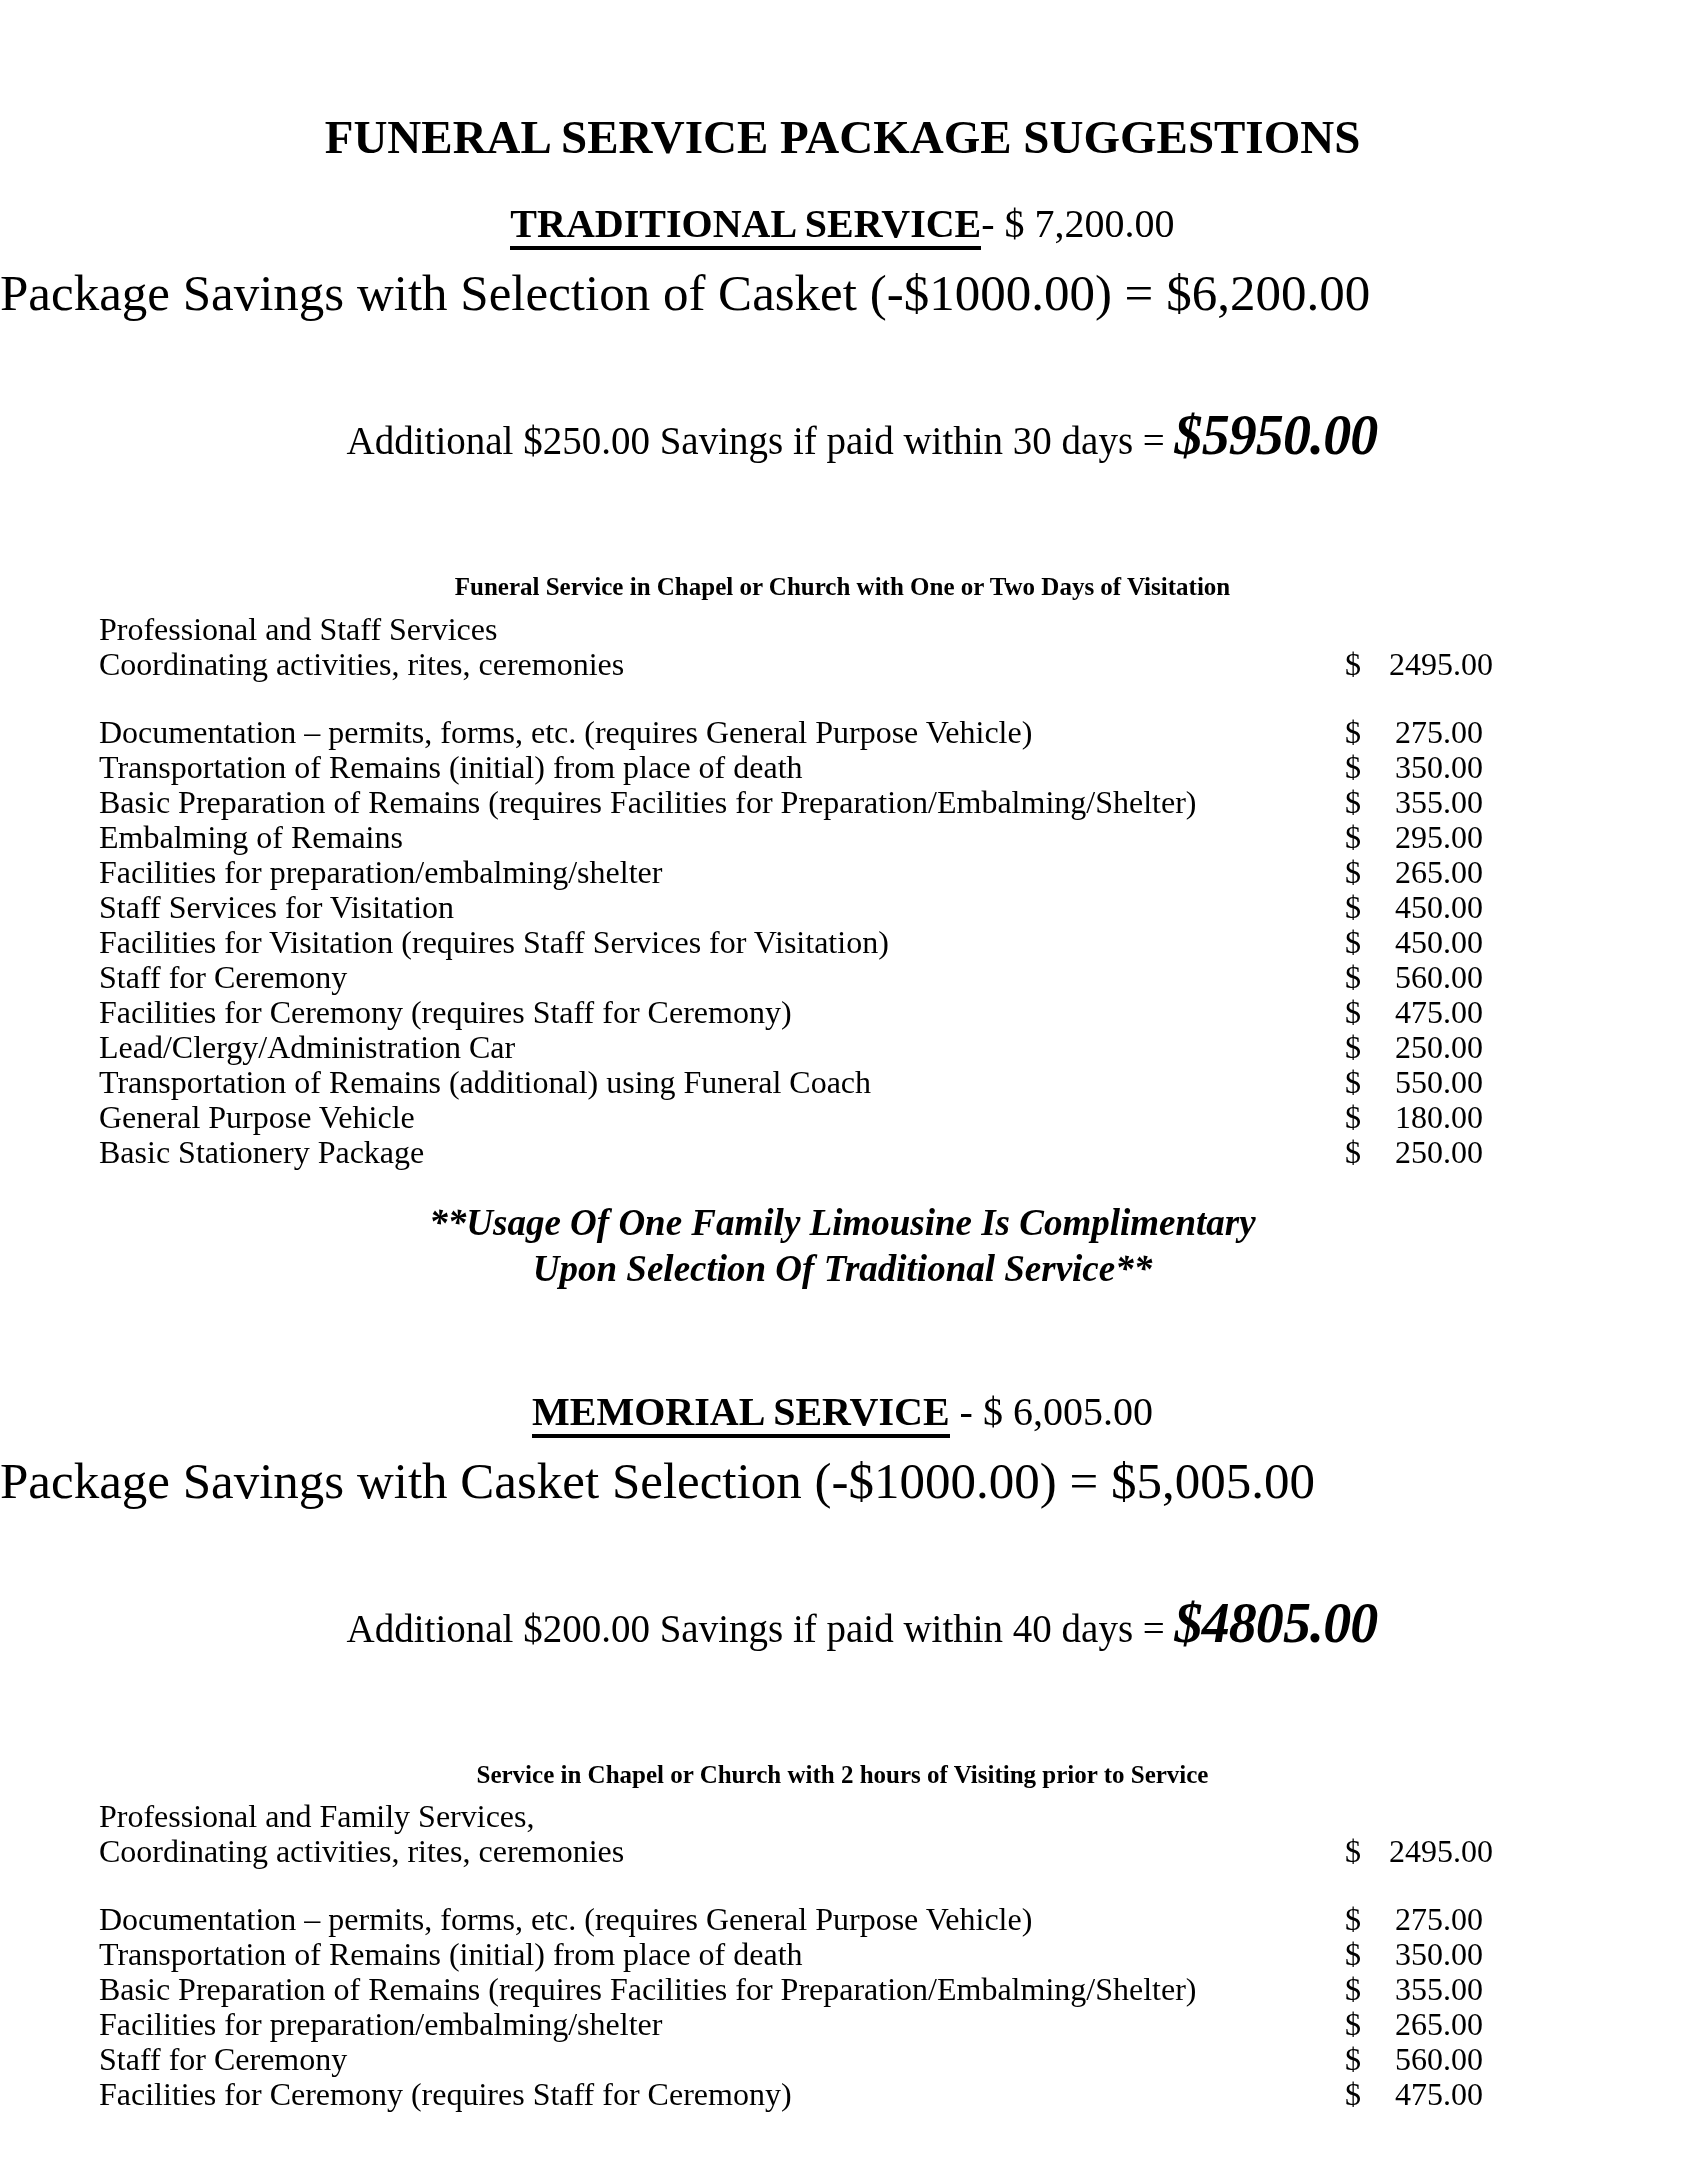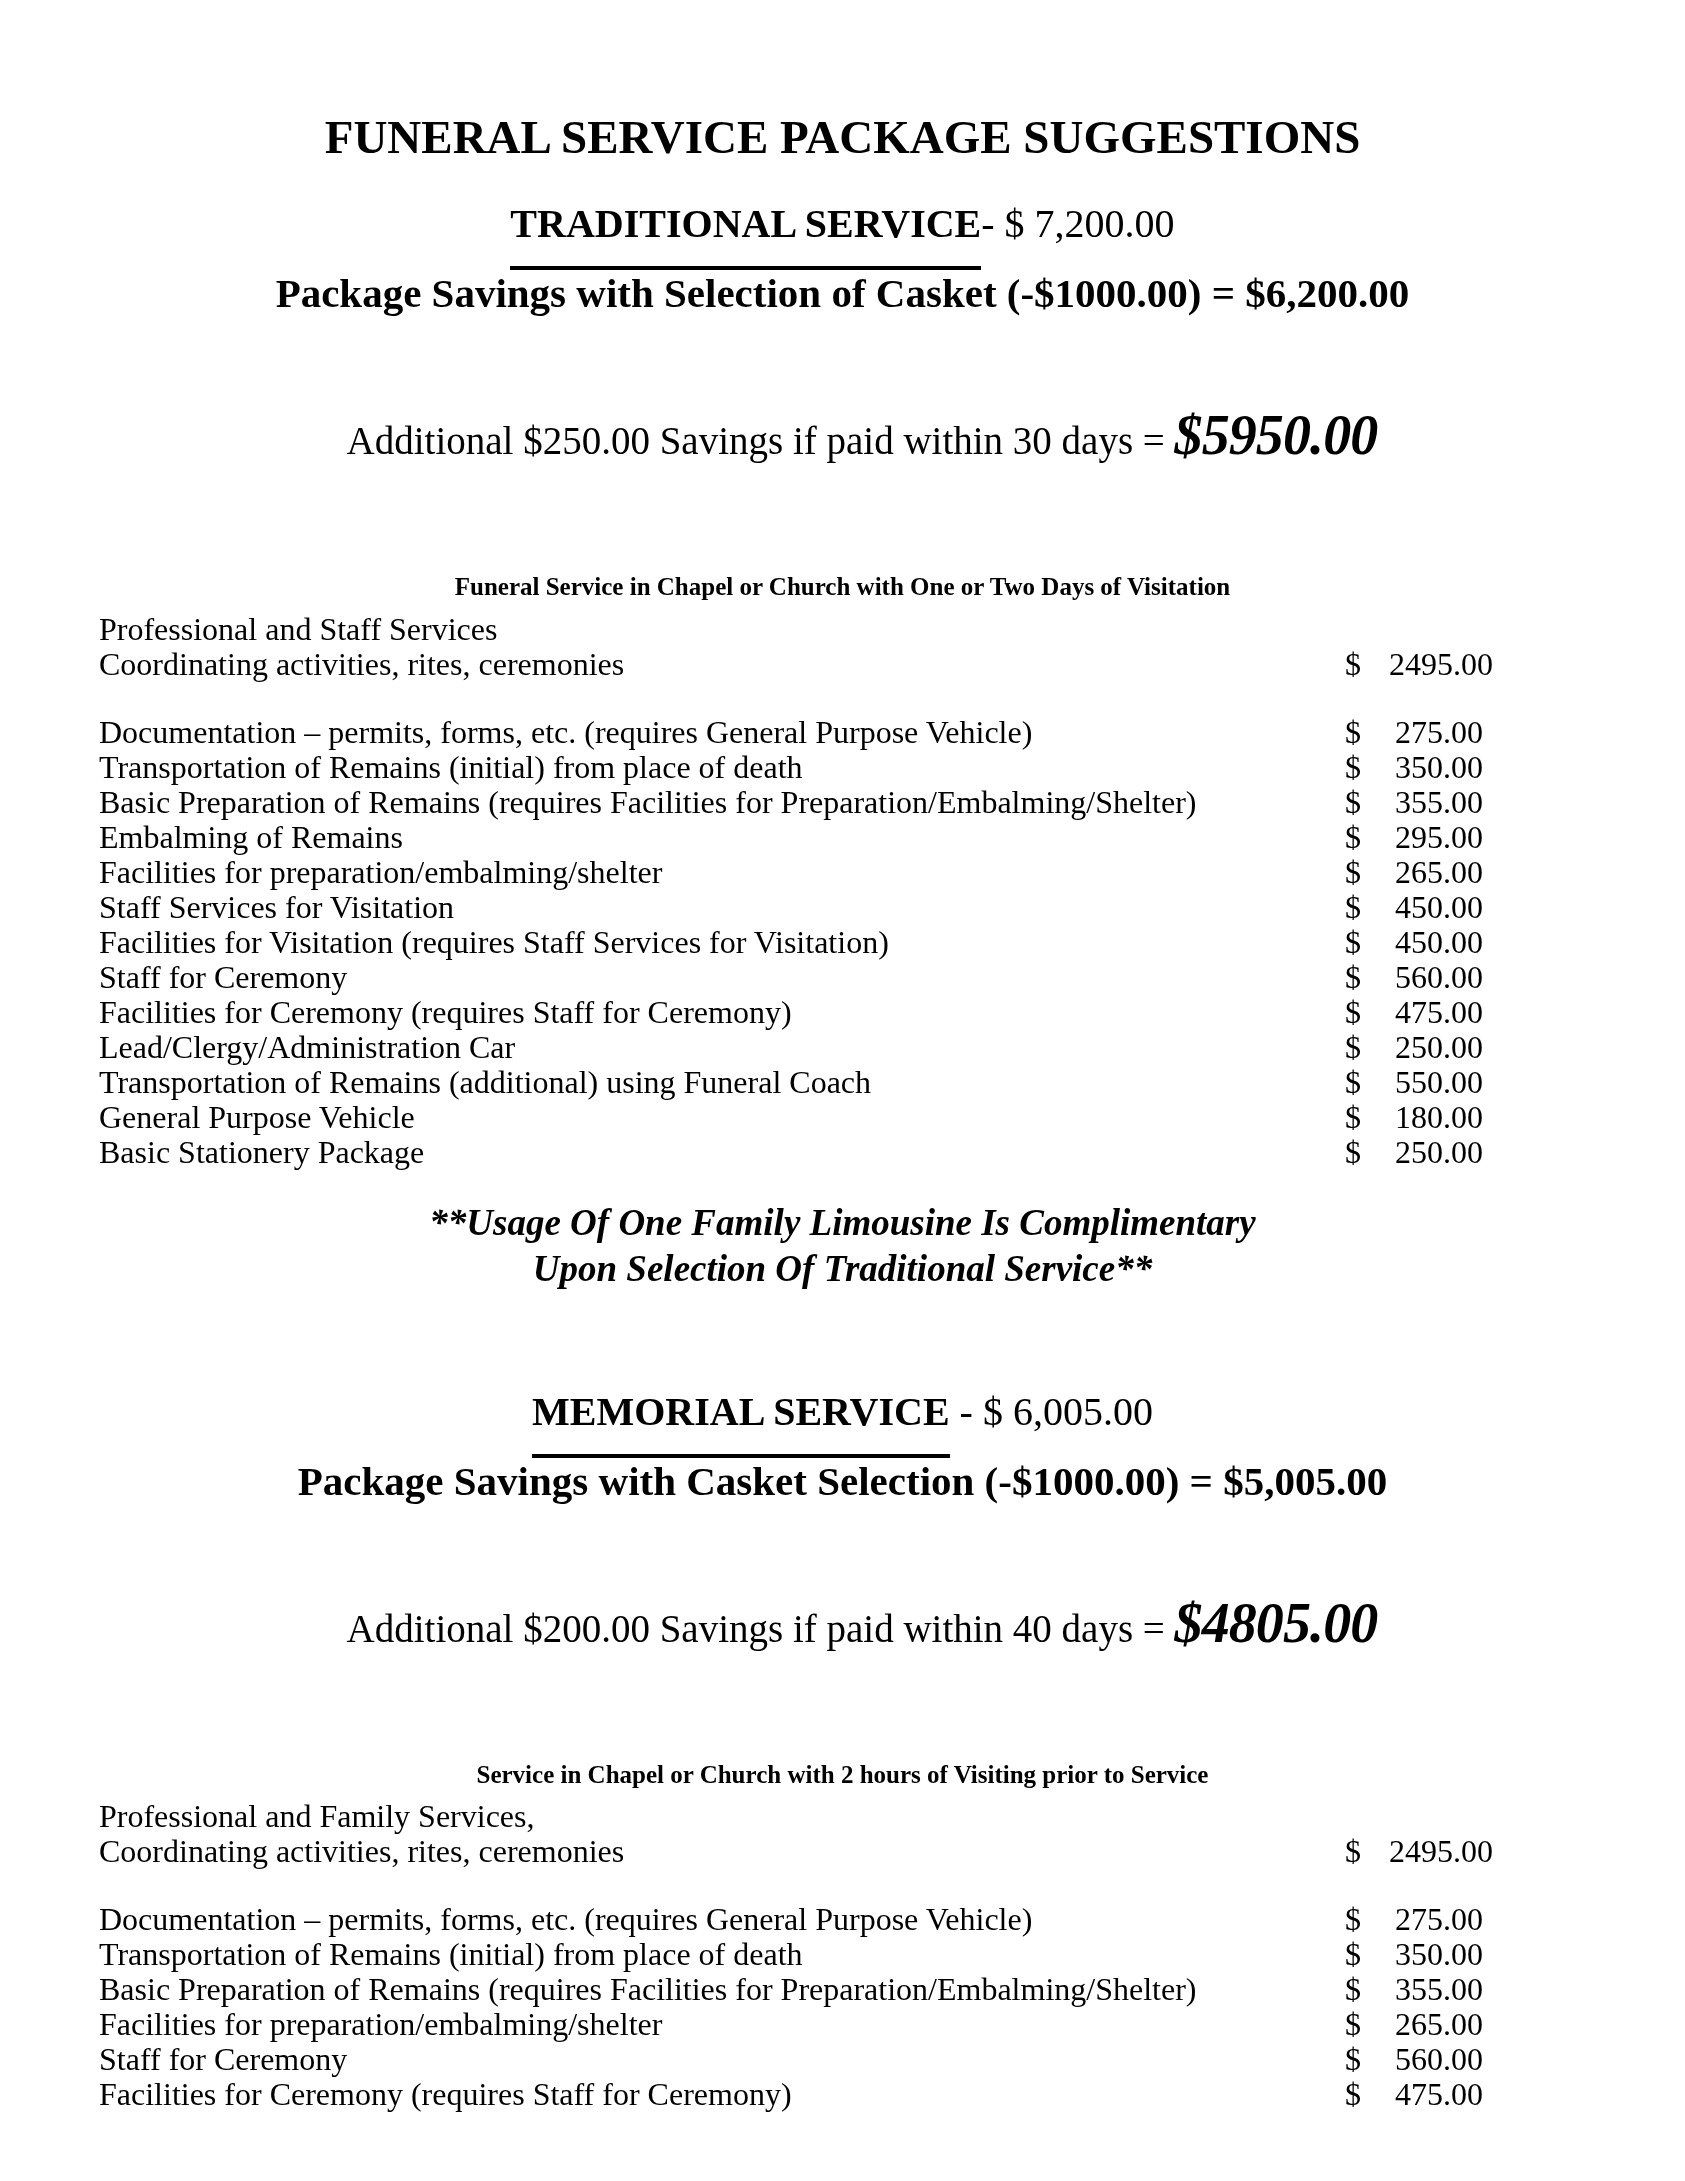--- a/index.html
+++ b/index.html
@@ -25,30 +25,28 @@
   }
   .pkg-heading {
     margin-top: 35px;
     font-size: 40px;
     line-height: 49px;
     text-align: center;
   }
   .pkg-heading .pkg-name {
     font-weight: bold;
     border-bottom: 4.4px solid #000000;
-    padding-bottom: 20px;
+    padding-bottom: 0;
   }
   .pkg-heading .pkg-price,
   .savings-line, .additional-line { white-space: pre-wrap; }
   .savings-line {
     margin-top: 23px;
-    font-size: 41px;
+    font-size: 51px;
     line-height: 44px;
-    text-align: center;
-    font-weight: bold;
   }
   .additional-line {
     margin-top: 26px;
     font-size: 39px;
     line-height: 63px;
     text-align: center;
   }
   .big-amount {
     font-size: 56px;
     font-weight: bold;

